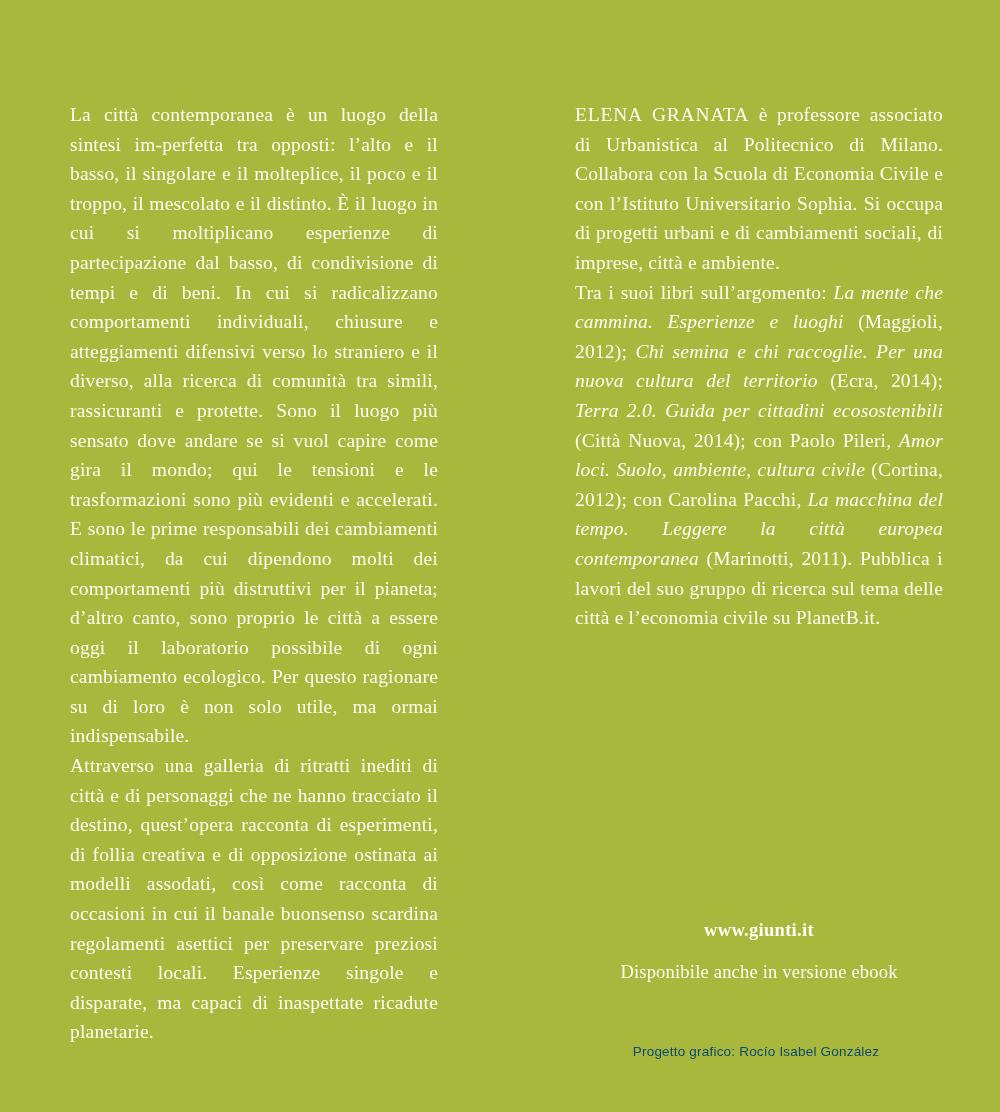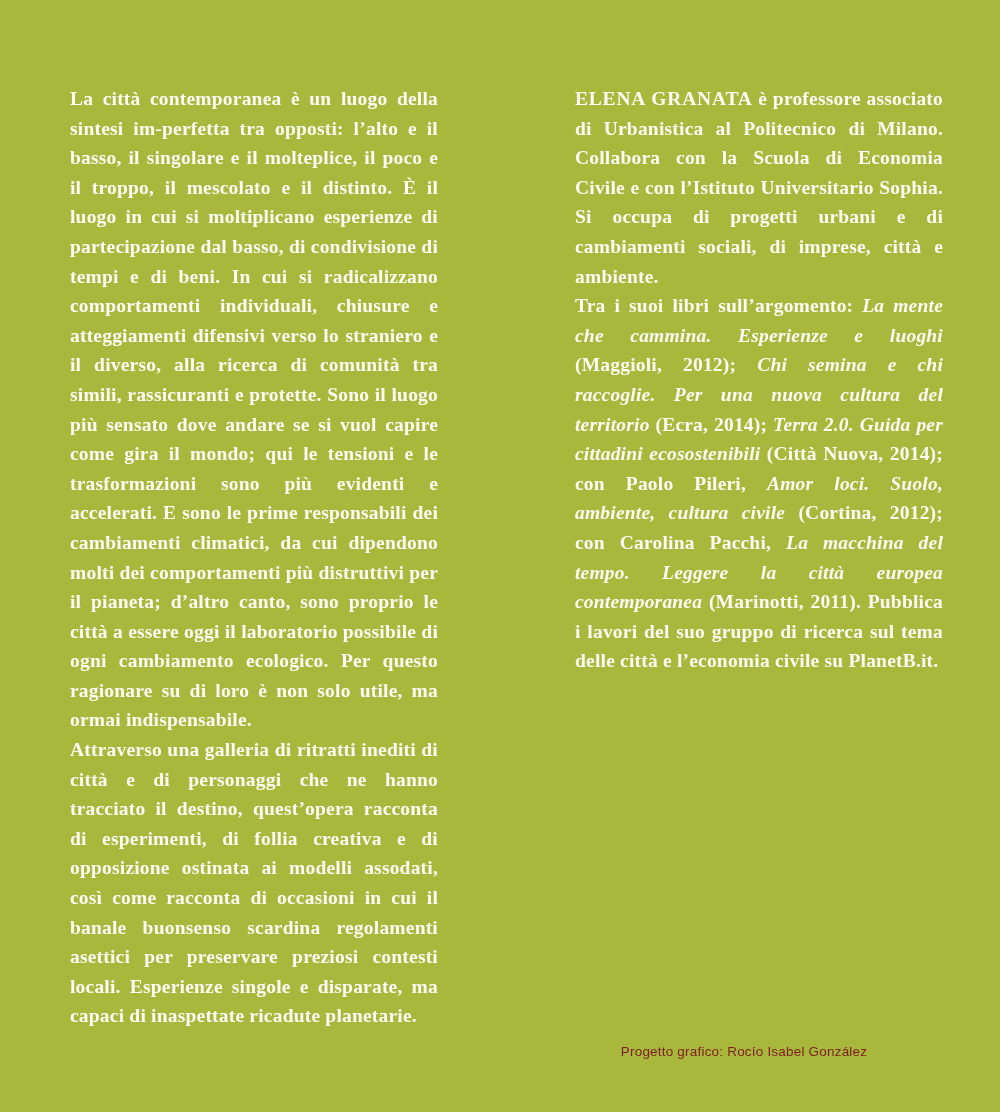--- a/index.html
+++ b/index.html
@@ -10,27 +10,26 @@
     position: relative;
     width: 1000px;
     height: 1112px;
     background: #a8b83d;
     overflow: hidden;
     font-family: "Liberation Serif", "DejaVu Serif", serif;
     color: #fcfdf3;
   }
   .col {
     position: absolute;
-    top: 84px;
+    top: 100px;
     width: 368px;
     font-size: 19.5px;
     line-height: 29.6px;
     text-align: justify;
     letter-spacing: 0.2px;
-    font-weight: bold;
   }
   .col p {
     margin: 0;
   }
   .col-left  { left: 70px; }
   .col-right { left: 575px; }
   .italic { font-style: italic; }
   .caps { letter-spacing: 0.8px; }
   .footer-block {
     position: absolute;
@@ -46,43 +45,45 @@
     letter-spacing: 0.3px;
   }
   .footer-ebook {
     margin-top: 14px;
     font-size: 18.5px;
     line-height: 28px;
     letter-spacing: 0.2px;
   }
   .design-credit {
     position: absolute;
-    left: 560px;
+    left: 572px;
     top: 1044px;
     width: 368px;
     text-align: center;
     font-family: "Liberation Sans", "DejaVu Sans", sans-serif;
     font-size: 13.5px;
     letter-spacing: 0.2px;
-    color: #7f1d1d;
+    color: #0c4a6e;
   }
 </style>
 </head>
 <body>
 
 <div class="page">
 
   <div class="col col-left">
     <p>La città contemporanea è un luogo della sintesi im-perfetta tra opposti: l’alto e il basso, il singolare e il molteplice, il poco e il troppo, il mescolato e il distinto. È il luogo in cui si moltiplicano esperienze di partecipazione dal basso, di condivisione di tempi e di beni. In cui si radicalizzano comportamenti individuali, chiusure e atteggiamenti difensivi verso lo straniero e il diverso, alla ricerca di comunità tra simili, rassicuranti e protette. Sono il luogo più sensato dove andare se si vuol capire come gira il mondo; qui le tensioni e le trasformazioni sono più evidenti e accelerati. E sono le prime responsabili dei cambiamenti climatici, da cui dipendono molti dei comportamenti più distruttivi per il pianeta; d’altro canto, sono proprio le città a essere oggi il laboratorio possibile di ogni cambiamento ecologico. Per questo ragionare su di loro è non solo utile, ma ormai indispensabile.</p>
     <p>Attraverso una galleria di ritratti inediti di città e di personaggi che ne hanno tracciato il destino, quest’opera racconta di esperimenti, di follia creativa e di opposizione ostinata ai modelli assodati, così come racconta di occasioni in cui il banale buonsenso scardina regolamenti asettici per preservare preziosi contesti locali. Esperienze singole e disparate, ma capaci di inaspettate ricadute planetarie.</p>
   </div>
 
   <div class="col col-right">
     <p><span class="caps">ELENA GRANATA</span><span> è professore associato di Urbanistica al Politecnico di Milano. Collabora con la Scuola di Economia Civile e con l’Istituto Universitario Sophia. Si occupa di progetti urbani e di cambiamenti sociali, di imprese, città e ambiente.</span></p>
     <p><span>Tra i suoi libri sull’argomento: </span><span class="italic">La mente che cammina. Esperienze e luoghi</span><span> (Maggioli, 2012); </span><span class="italic">Chi semina e chi raccoglie. Per una nuova cultura del territorio</span><span> (Ecra, 2014); </span><span class="italic">Terra 2.0. Guida per cittadini ecosostenibili</span><span> (Città Nuova, 2014); con Paolo Pileri, </span><span class="italic">Amor loci. Suolo, ambiente, cultura civile</span><span> (Cortina, 2012); con Carolina Pacchi, </span><span class="italic">La macchina del tempo. Leggere la città europea contemporanea</span><span> (Marinotti, 2011). Pubblica i lavori del suo gruppo di ricerca sul tema delle città e l’economia civile su PlanetB.it.</span></p>
   </div>
 
   <div class="footer-block">
+    <div class="footer-url">www.giunti.it</div>
+    <div class="footer-ebook">Disponibile anche in versione ebook</div>
   </div>
 
   <div class="design-credit">Progetto grafico: Rocío Isabel González</div>
 
 </div>
 
 </body></html>

